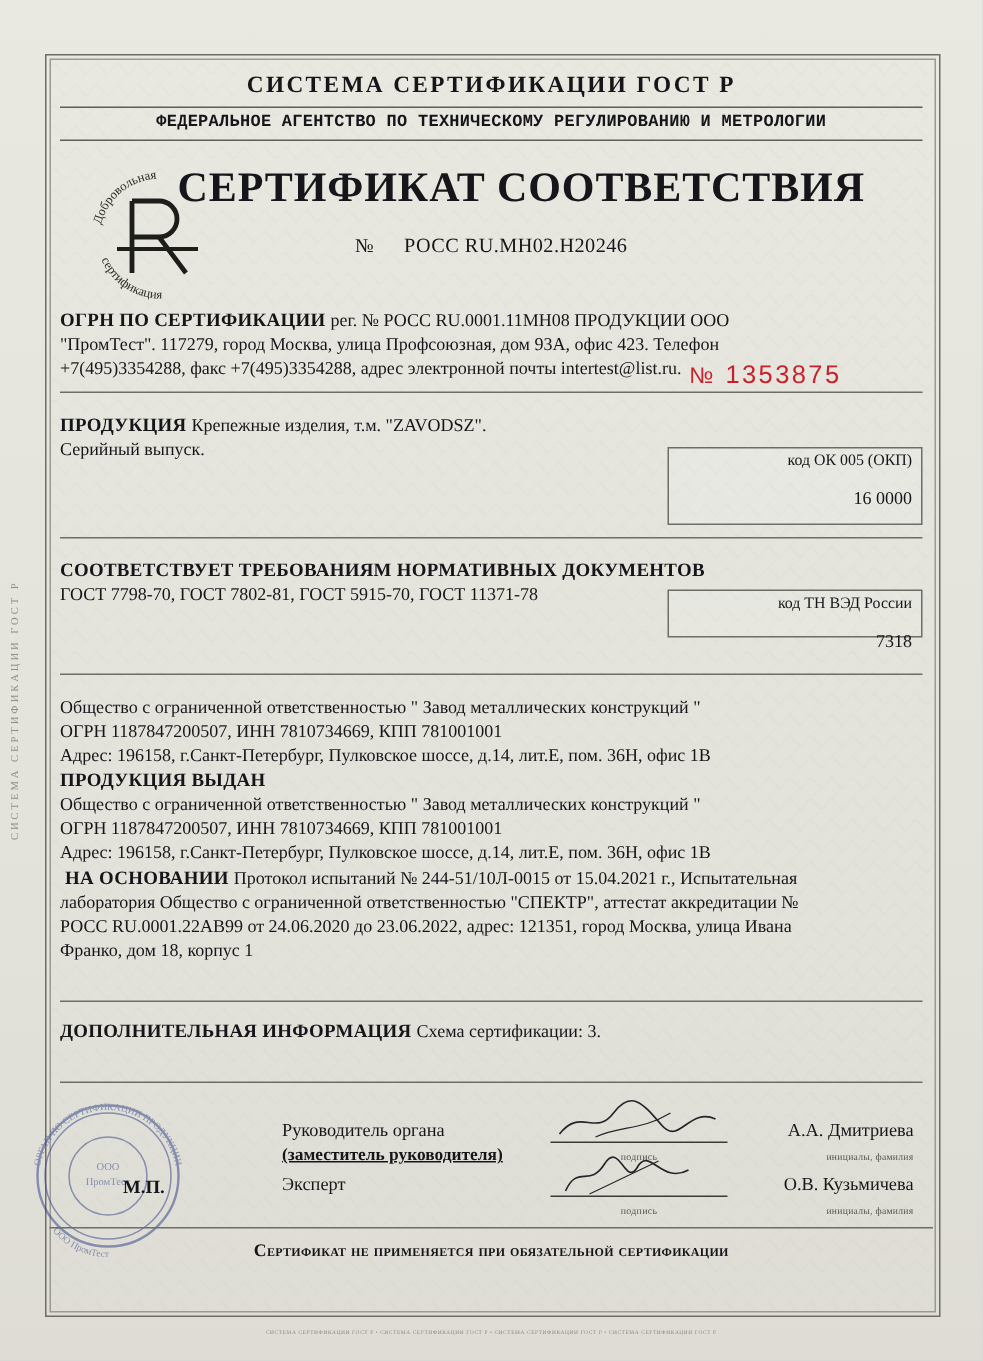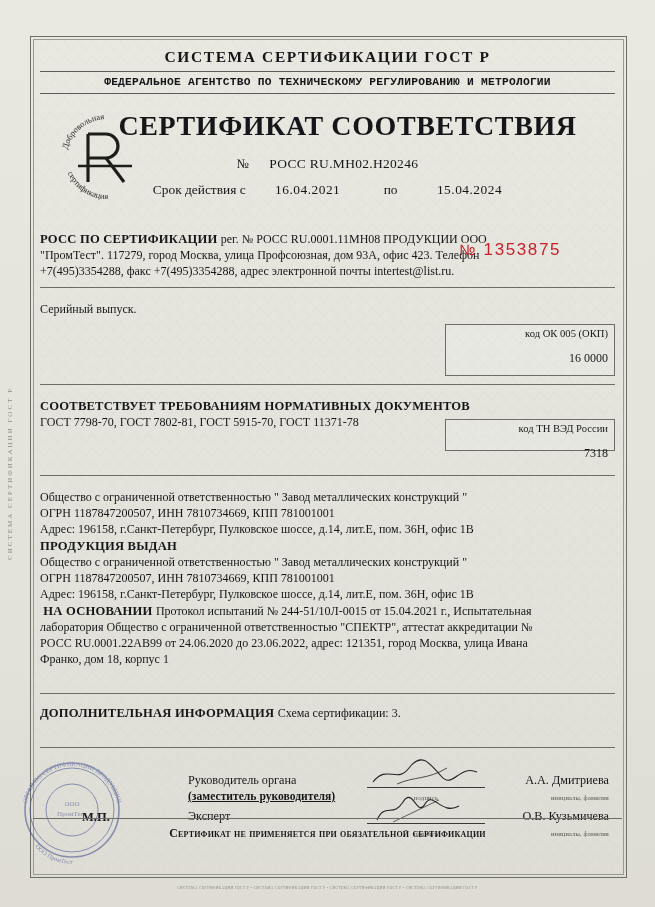--- a/index.html
+++ b/index.html
@@ -219,43 +219,41 @@
       </svg>
     </div>
 
     <div class="maintitle">СЕРТИФИКАТ СООТВЕТСТВИЯ</div>
 
     <div class="numline">
       <span class="lbl">№</span>
       <span class="val">РОСС RU.МН02.Н20246</span>
     </div>
 
-    <div class="validline">
-      <span class="v-lbl">Срок действия  с</span>
-      <span class="v-from">16.04.2021</span>
-      <span class="v-po">по</span>
-      <span class="v-to">15.04.2024</span>
-    </div>
 
     <div class="blanknum">
       <span class="hash">№</span>
       <span>1353875</span>
     </div>
 
     <div class="sect" style="margin-top:34px;">
       <div class="sect-head">
-        <span>РОСС ПО СЕРТИФИКАЦИИ</span>
+        <span>ОГРН ПО СЕРТИФИКАЦИИ</span>
         <span class="reg">рег. № РОСС RU.0001.11МН08 ПРОДУКЦИИ ООО</span>
       </div>
       <div class="ln">"ПромТест". 117279, город Москва, улица Профсоюзная, дом 93А, офис 423. Телефон</div>
       <div class="ln">+7(495)3354288, факс +7(495)3354288, адрес электронной почты intertest@list.ru.</div>
     </div>
     <hr class="sep">
 
     <div class="sect" style="position:relative;min-height:74px;">
+      <div class="sect-head">
+        <span>ПРОДУКЦИЯ</span>
+        <span class="reg">Крепежные изделия, т.м. "ZAVODSZ".</span>
+      </div>
       <div class="ln">Серийный выпуск.</div>
 
       <div class="sidebox" style="top:22px;height:52px;">
         <div class="cap">код ОК 005 (ОКП)</div>
         <div class="val">16 0000</div>
       </div>
     </div>
     <hr class="sep">
 
     <div class="sect" style="position:relative;min-height:68px;">

